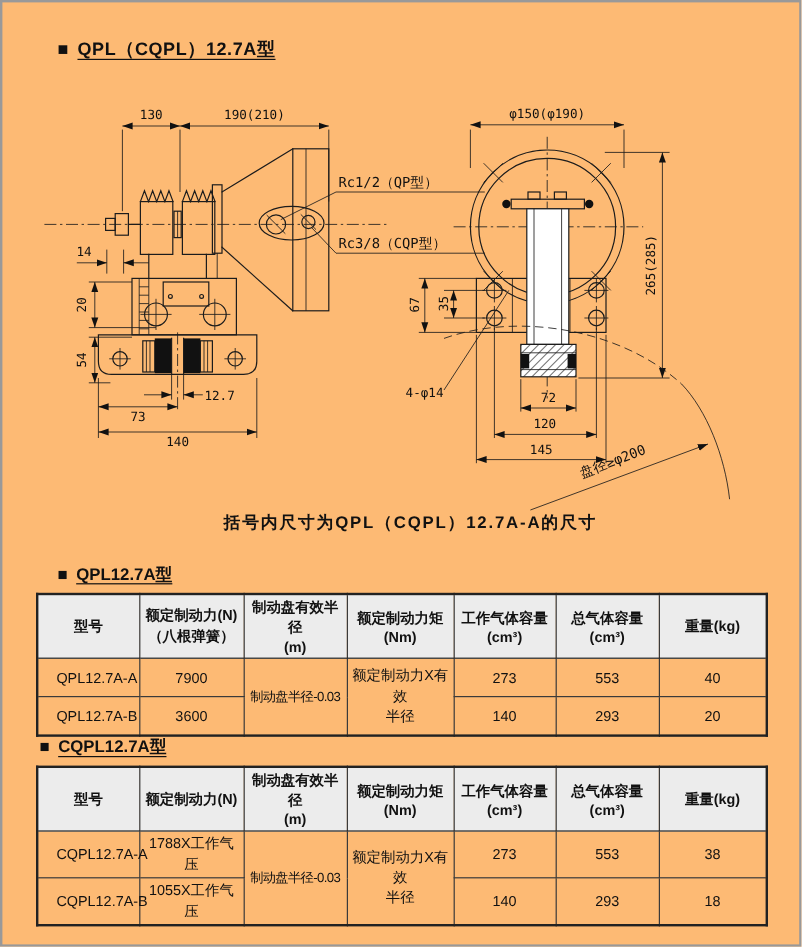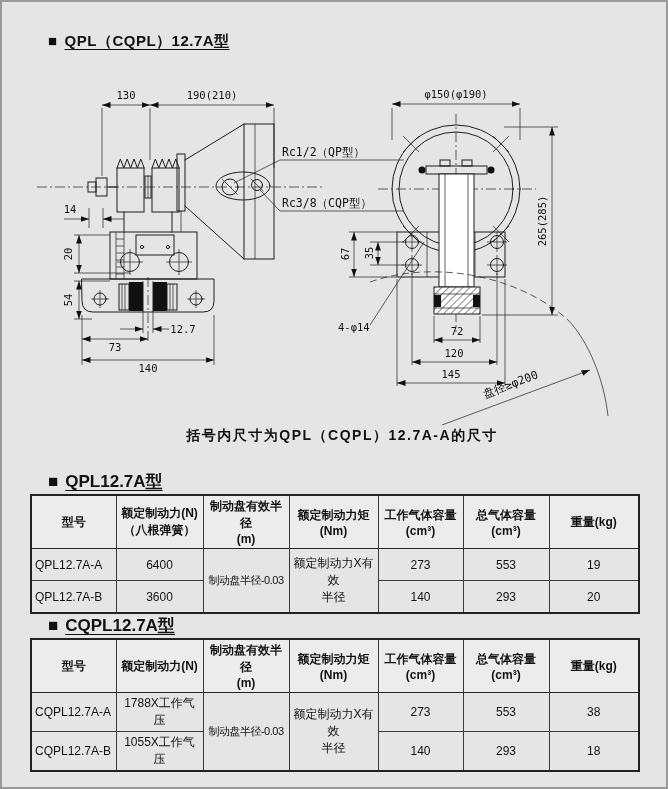--- a/index.html
+++ b/index.html
@@ -1,49 +1,49 @@
 <!DOCTYPE html>
 <html><head>
 <meta charset="utf-8">
 <style>
   html,body{margin:0;padding:0;background:#fff;}
   .page{
     position:relative;
     width:664px;height:785px;
     border:2px solid #999;
-    background:#e5e5e5;
+    background:#fdba74;
     font-family:"Liberation Sans","DejaVu Sans",sans-serif;
     color:#111;
     overflow:hidden;
   }
   .page-title{
     position:absolute;left:46px;top:30px;
     font-size:15px;font-weight:bold;letter-spacing:.5px;
   }
   .sec{
     position:absolute;
-    font-size:17px;font-weight:bold;
+    font-size:14px;font-weight:bold;
   }
   .mk{margin-right:7px;}
   .u{text-decoration:underline;text-underline-offset:3px;}
   .tbl-wrap{position:absolute;left:28px;}
   table.spec{
     border-collapse:collapse;table-layout:fixed;width:608px;
     font-family:"Liberation Sans","DejaVu Sans",sans-serif;
     font-size:12px;color:#111;
     border:2px solid #222;
   }
   table.spec th,table.spec td{
     border:1px solid #3a3a3a;
     text-align:center;vertical-align:middle;
     white-space:pre-line;padding:2px 3px;
   }
   table.spec th{background:#ececec;height:34px;font-weight:bold;border-bottom:1.5px solid #222;}
   table.spec td{height:27px;}
-  table.spec td.model{text-align:left;padding-left:3px;white-space:nowrap;}
+  table.spec td.model{text-align:left;padding-left:15px;white-space:nowrap;}
   table.spec td.tight{font-size:11px;letter-spacing:-.5px;white-space:nowrap;}
   
   svg{position:absolute;left:10px;top:78px;}
   .ln{stroke:#1c1c1c;stroke-width:1;fill:none;stroke-linecap:square;}
   .thin{stroke:#1c1c1c;stroke-width:.7;fill:none;}
   .cl{stroke:#1c1c1c;stroke-width:.7;fill:none;stroke-dasharray:10 3 2 3;}
   .dsh{stroke-dasharray:7 4;}
   .fillb{fill:#111;stroke:none;}
   .dtx{font:10.5px "DejaVu Sans Mono","Liberation Mono",monospace;fill:#111;}
   .dtx2{font:11.5px "DejaVu Sans Mono","Liberation Mono",monospace;fill:#111;}
@@ -295,40 +295,40 @@
           <th>工作气体容量
 (cm³)</th>
           <th>总气体容量
 (cm³)</th>
           <th>重量(kg)</th>
         </tr>
       </thead>
       <tbody>
         <tr>
           <td class="model">QPL12.7A-A</td>
-          <td>6400</td>
+          <td>7900</td>
           <td class="tight" rowspan="2">制动盘半径-0.03</td>
           <td rowspan="2">额定制动力X有效
 半径</td>
           <td>273</td>
           <td>553</td>
-          <td>19</td>
+          <td>40</td>
         </tr>
         <tr>
           <td class="model">QPL12.7A-B</td>
           <td>3600</td>
           <td>140</td>
           <td>293</td>
           <td>20</td>
         </tr>
       </tbody>
     </table>
   </div>
 
-  <div class="sec" style="left:46px;top:612px">
+  <div class="sec" style="left:31px;top:612px">
     <span class="mk">■</span><span class="u">CQPL12.7A型</span>
   </div>
   <div class="tbl-wrap" style="top:636px">
     <table class="spec">
       <colgroup>
         <col style="width:85px">
           <col style="width:87px">
           <col style="width:86px">
           <col style="width:89px">
         <col style="width:85px">

